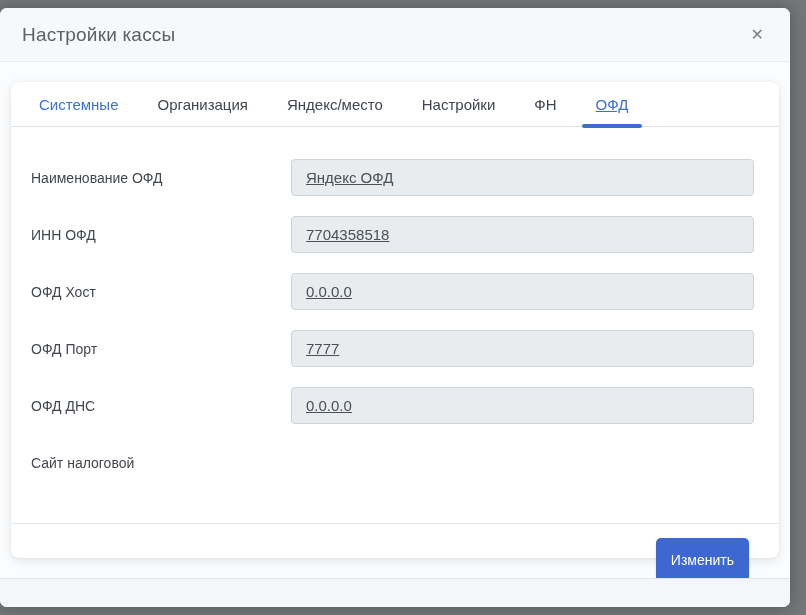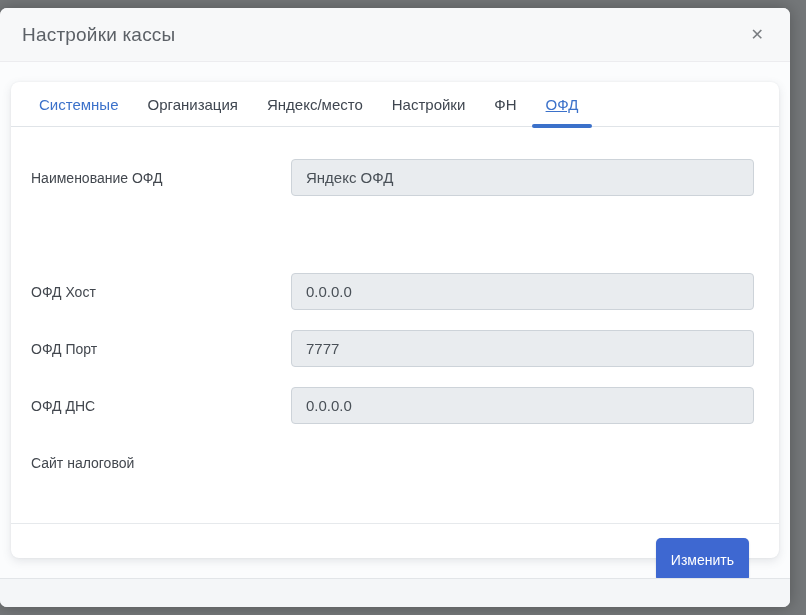--- a/index.html
+++ b/index.html
@@ -45,21 +45,21 @@
 
   .card {
     margin:20px 11px 0 11px;
     height:476px;
     background:#ffffff;
     border-radius:8px;
     box-shadow:0 3px 10px rgba(70,80,90,.13), 0 0 2px rgba(70,80,90,.08);
   }
   .tabs {
     display:flex; align-items:center;
-    gap:29px;
+    gap:39px;
     padding:0 28px;
     height:45px;
     border-bottom:1px solid #e0e4e8;
   }
   .tab {
     font-size:15px; color:#3f4650;
     position:relative;
     height:45px; display:flex; align-items:center;
     cursor:pointer; white-space:nowrap;
   }
@@ -74,20 +74,21 @@
   .form-row { display:flex; align-items:center; margin-bottom:20px; height:37px;gap:10px; }
   .form-row label { width:250px; flex:0 0 250px; font-size:14px; color:#42474e; }
   .form-row input {
     flex:1; height:37px;
     background:#e9ecef;
     border:1px solid #cdd3d9;
     border-radius:4px;
     padding:0 14px;
     font-size:15px; color:#495057;
     font-family:"Liberation Sans", sans-serif;
+    text-decoration:underline;
   }
   .card-footer {
     border-top:1px solid #e6e9ec;
     margin-top:42px;
     padding:14px 30px 0 30px;
     display:flex; justify-content:flex-end;
   }
   .btn-primary {
     background:#3e68d1; color:#ffffff;
     border:none; border-radius:5px;
@@ -130,20 +131,22 @@
       <div class="tab">ФН</div>
       <div class="tab active">ОФД</div>
     </div>
 
     <div class="form">
       <div class="form-row">
         <label>Наименование ОФД</label>
         <input type="text" readonly="" value="Яндекс ОФД" style="">
       </div>
       <div class="form-row">
+        <label>ИНН ОФД</label>
+        <input type="text" readonly="" value="7704358518" style="">
       </div>
       <div class="form-row">
         <label>ОФД Хост</label>
         <input type="text" readonly="" value="0.0.0.0" style="">
       </div>
       <div class="form-row">
         <label>ОФД Порт</label>
         <input type="text" readonly="" value="7777" style="">
       </div>
       <div class="form-row">

